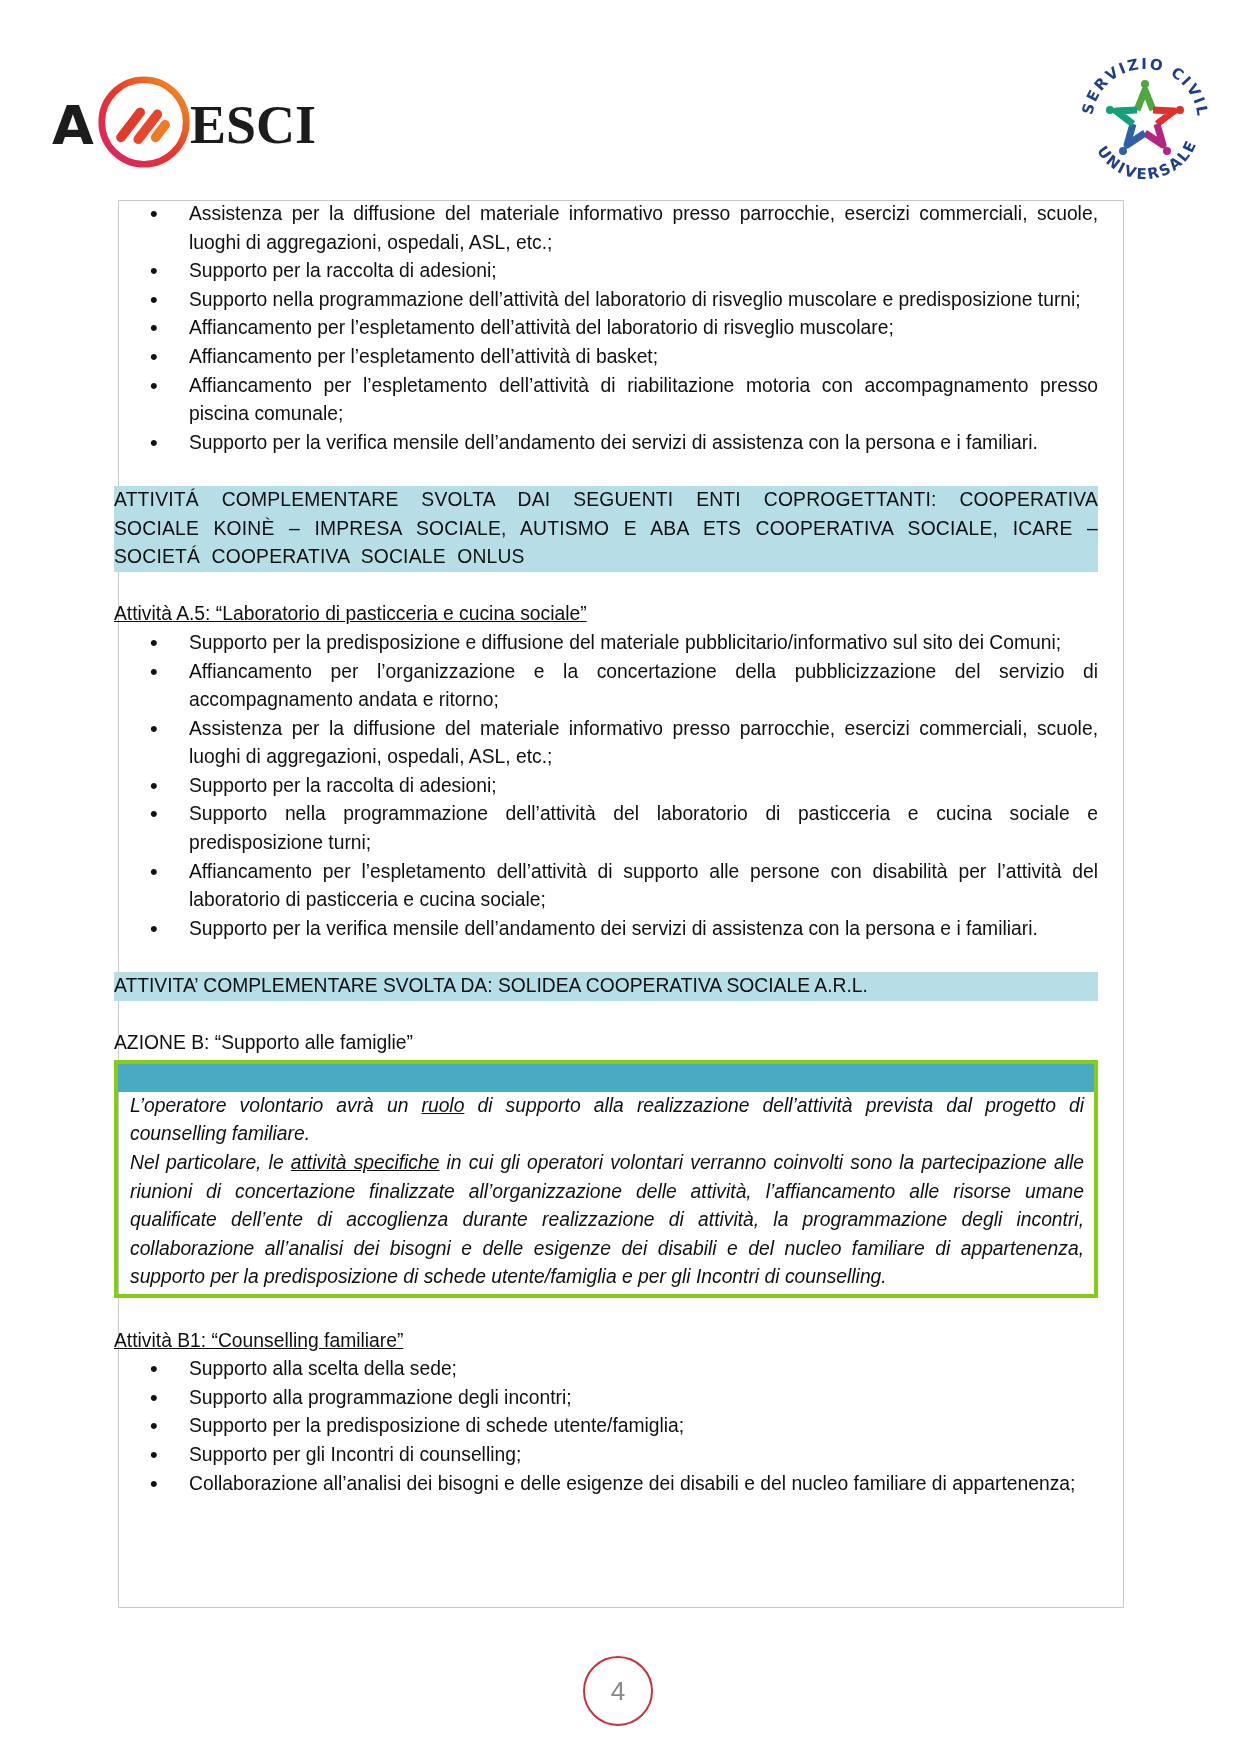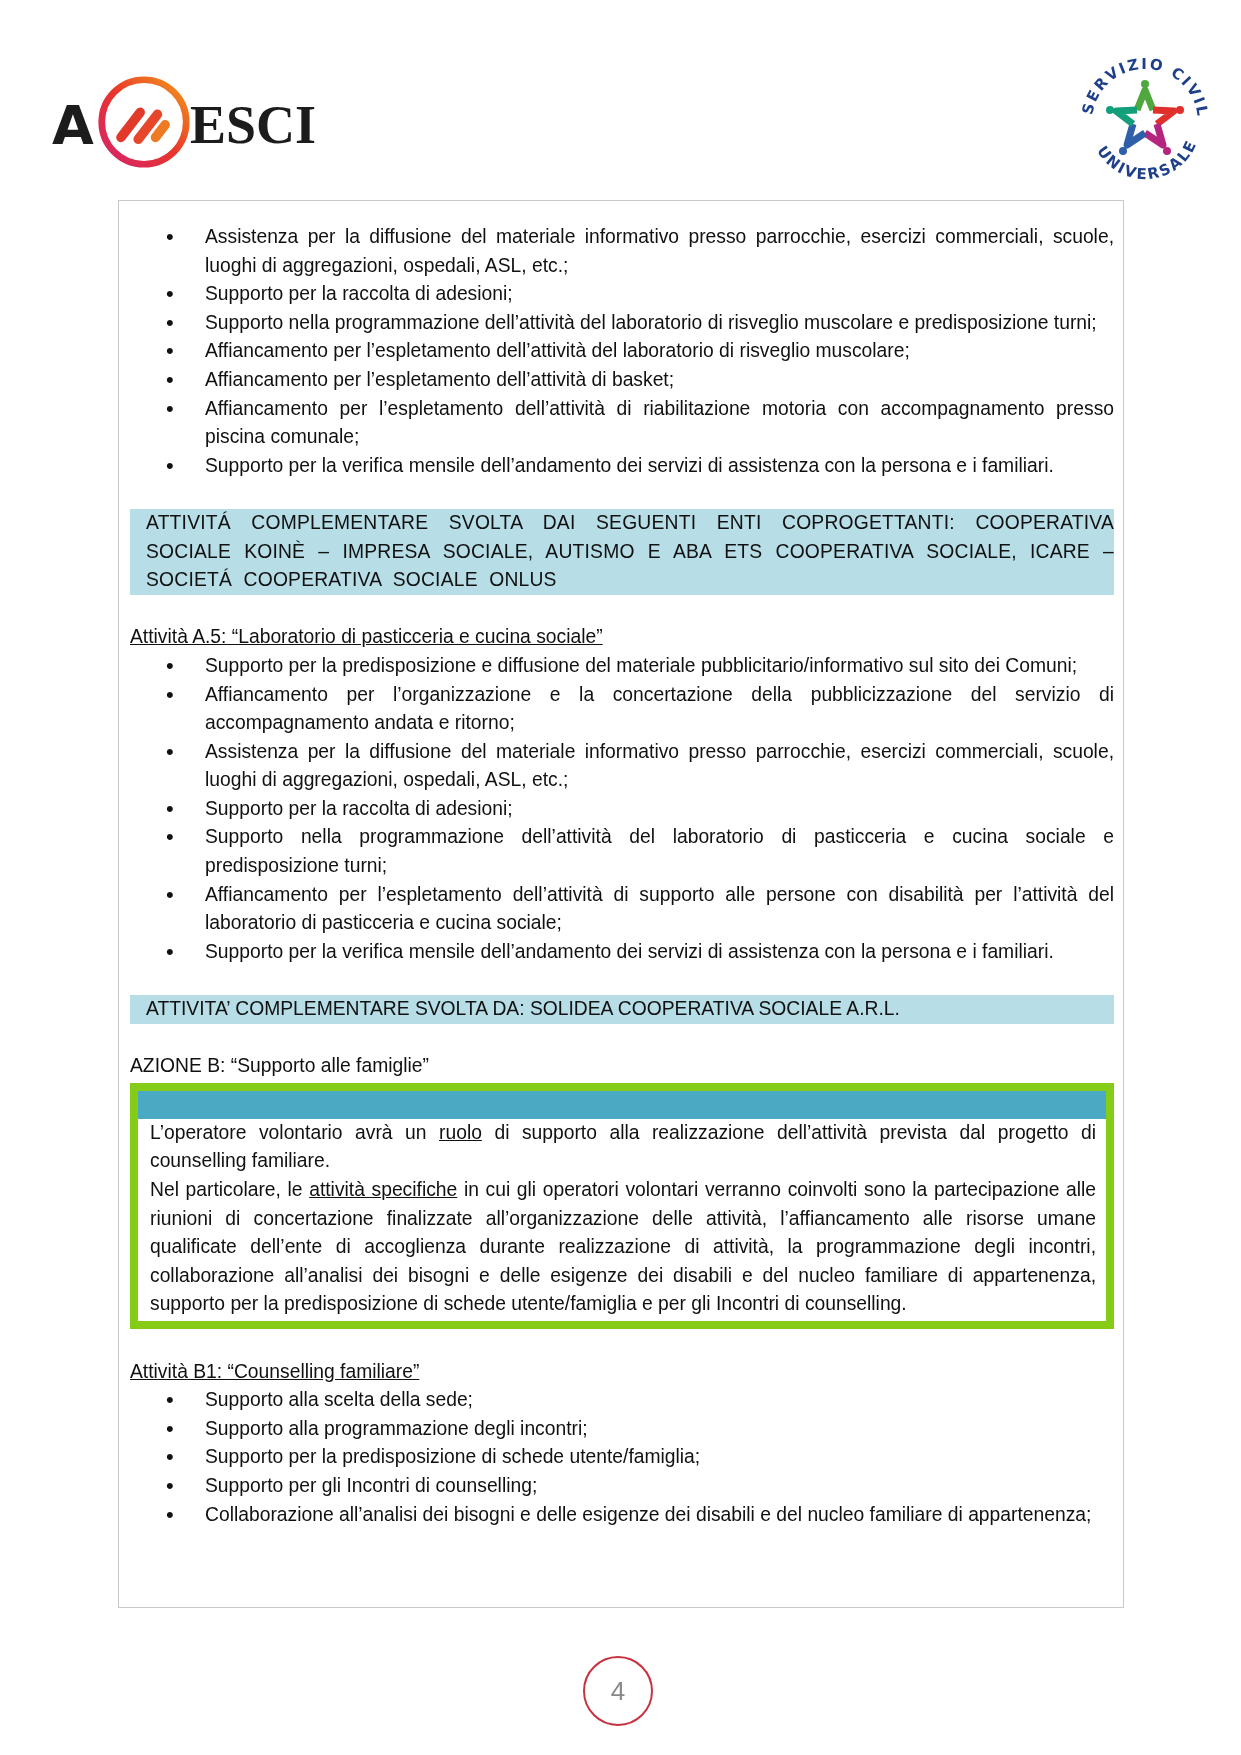--- a/index.html
+++ b/index.html
@@ -13,35 +13,35 @@
   .logo-left .a { left:0; }
   .logo-left .esci { left:138px;font-family:Liberation Serif, serif; }
   .logo-left .ring { position:absolute; left:44px; top:2px; width:96px; height:96px; }
 
   .logo-right { position:absolute; left:1070px; top:52px; width:150px; height:130px; }
 
   
   .frame { position:absolute; left:118px; top:200px; width:1006px; height:1408px;
            border:1px solid #c8c8c8; box-sizing:border-box; }
 
-  .content { position:absolute; left:130px; top:200px; width:984px;
-             font-size:19.3px; line-height:28.6px;margin-top:23px; }
+  .content { position:absolute; left:114px; top:200px; width:984px;
+             font-size:19.3px; line-height:28.6px; }
 
   ul.blist { list-style:none; margin:0; padding:0; }
   ul.blist li { position:relative; padding-left:75px; text-align:justify; }
   ul.blist li::before { content:"\2022"; position:absolute; left:36px; top:0; font-size:22px; }
 
   .hl { background:#b7dde7; font-weight:normal; text-align:justify;
-        text-transform:uppercase; padding:0 0 0 16px; }
+        text-transform:uppercase; padding:0 0 0 0; }
   .hl.big { letter-spacing:0.2px; word-spacing:6px; }
   .spacer { height:28.6px; }
   .subtitle { text-decoration:underline; }
   .plain-title { }
 
-  .info-box { border:8px solid #84cc16; margin-top:2px; }
+  .info-box { border:4px solid #84cc16; margin-top:2px;font-style:italic; }
   .info-head { background:#4aa9c3; height:28px; }
   .info-body { padding:0 10px 2px 12px; text-align:justify; }
   .info-body u { text-decoration:underline; }
 
   .page-num { position:absolute; left:583px; top:1656px; width:70px; height:70px;
               border:2px solid #c7323f; border-radius:50%; box-sizing:border-box;
               text-align:center; line-height:66px; font-size:26px; color:#888; }
 </style>
 </head>
 <body>

